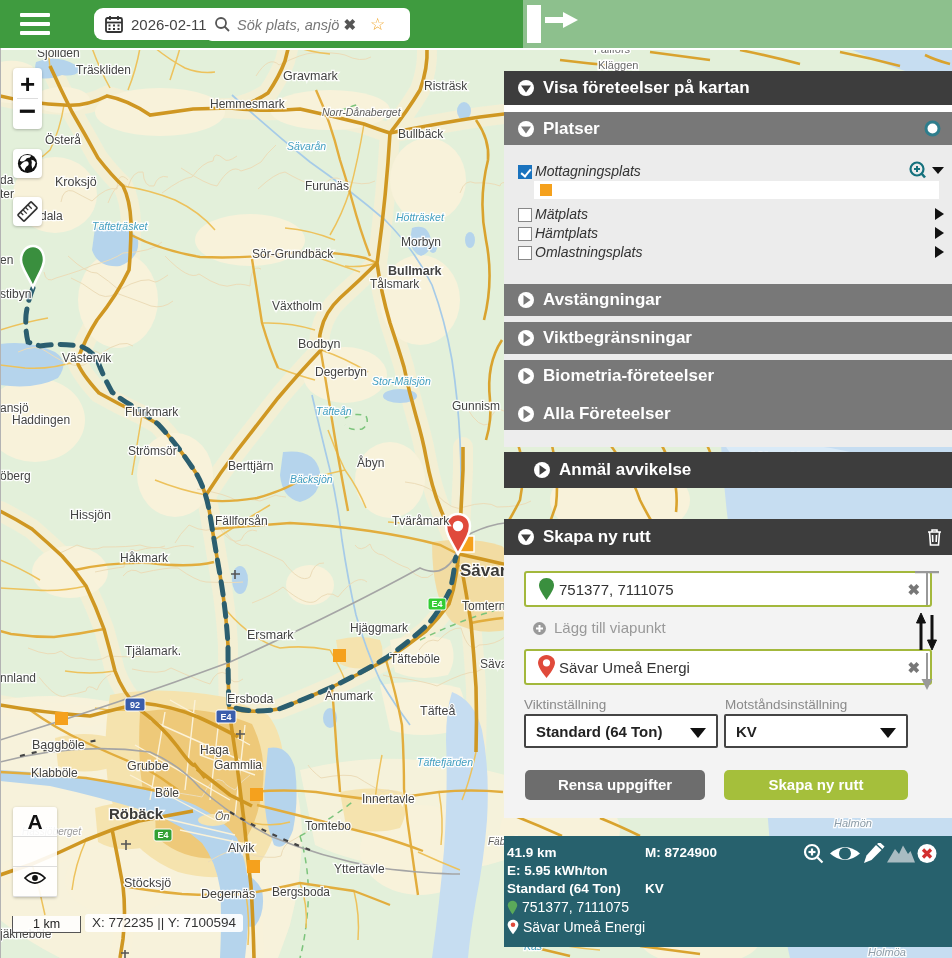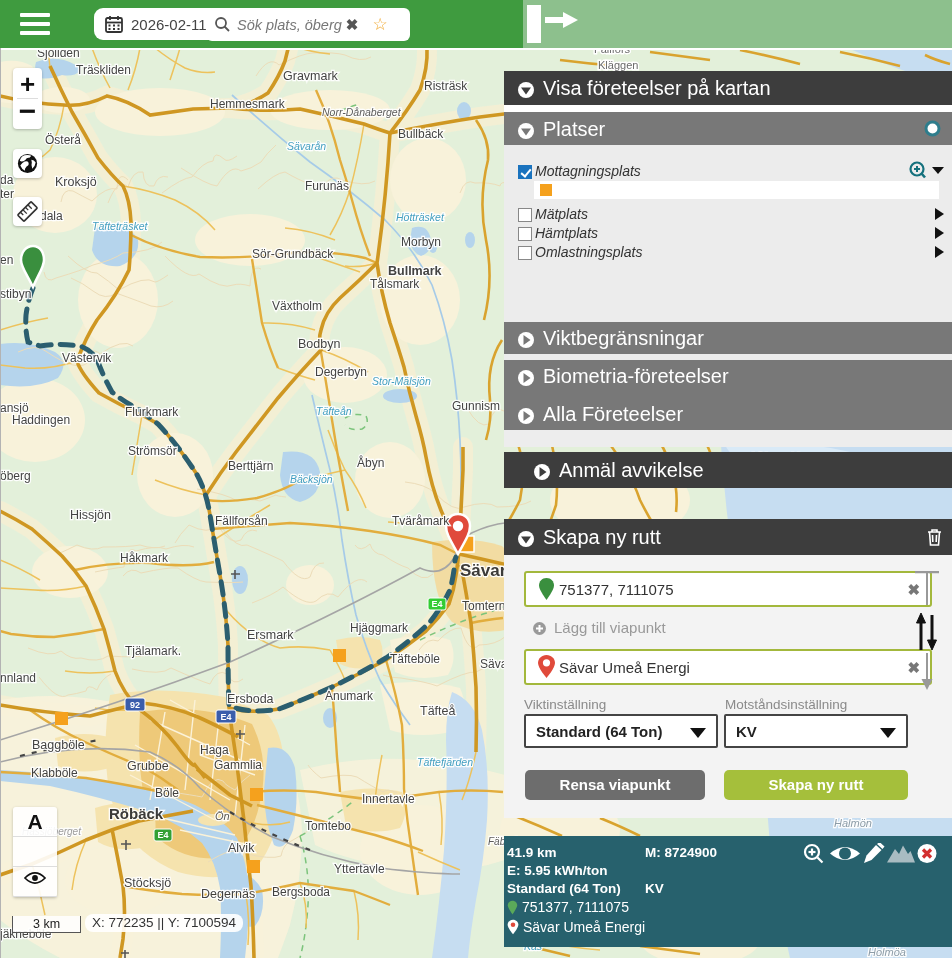--- a/index.html
+++ b/index.html
@@ -18,24 +18,24 @@
 #toggle{position:absolute;left:527px;top:5px;width:14px;height:38px;background:#fff;}
 
 .ctl{position:absolute;background:#fff;border-radius:4px;box-shadow:0 1px 3px rgba(0,0,0,.25);}
 #zoomctl{left:13px;top:68px;width:29px;height:61px;}
 #zoomctl .plus,#zoomctl .minus{position:absolute;left:0;width:29px;text-align:center;font-weight:bold;color:#111;}
 #globectl{left:13px;top:149px;width:29px;height:29px;}
 #rulerctl{left:13px;top:197px;width:29px;height:29px;}
 #actl{left:13px;top:807px;width:44px;height:90px;background:rgba(255,255,255,.9);border-radius:3px;}
 #actl .cell{height:30px;box-sizing:border-box;border-bottom:1px solid #ddd;text-align:center;}
 #scalebar{position:absolute;left:12px;top:916px;width:67px;height:16px;background:rgba(255,255,255,.85);border:1px solid #555;border-top:none;font-size:12.5px;color:#222;text-align:center;line-height:16px;}
-#coords{position:absolute;left:85px;top:914px;width:158px;height:18px;background:rgba(255,255,255,.9);border-radius:8px;font-size:13.5px;color:#333;text-align:center;line-height:18px;}
+#coords{position:absolute;left:85px;top:914px;width:158px;height:18px;background:rgba(255,255,255,.9);border-radius:3px;font-size:13.5px;color:#333;text-align:center;line-height:18px;}
 
 .rp{position:absolute;left:504px;width:448px;box-sizing:border-box;}
-.bar{position:absolute;left:504px;width:448px;height:34px;color:#fff;font-size:20px;font-weight:normal;line-height:34px;}
+.bar{position:absolute;left:504px;width:448px;height:34px;color:#fff;font-size:17px;font-weight:bold;line-height:34px;}
 .bar .cir{display:inline-block;width:16px;height:16px;border-radius:50%;background:#fff;vertical-align:-3px;margin:0 9px 0 14px;position:relative;}
 .bar .cir i{position:absolute;left:50%;top:50%;transform:translate(-50%,-50%);width:0;height:0;}
 .cir i.down{border-left:5px solid transparent;border-right:5px solid transparent;border-top:7px solid #3d3d3d;margin-top:1px;}
 .cir i.right{border-top:5px solid transparent;border-bottom:5px solid transparent;border-left:7px solid #3d3d3d;margin-left:1px;}
 .dark{background:#3d3d3d;}
 .mid{background:#787878;}
 .mid2{background:#787878;}
 #pcontent{position:absolute;left:504px;top:145px;width:448px;height:289px;background:#ececec;font-size:14px;color:#333;}
 #pcontent .row{position:absolute;left:14px;height:18px;line-height:18px;font-style:italic;}
 .cb{display:inline-block;width:14px;height:14px;box-sizing:border-box;border:1.5px solid #888;background:#fff;vertical-align:-3px;margin-right:3px;}
@@ -437,21 +437,21 @@
             <rect x="13.5" y="14" width="2" height="2"></rect>
           </g>
         </svg>
         <span>2026-02-11</span>
       </div>
   <div id="searchbox">
         <svg width="17" height="17" viewBox="0 0 17 17" style="margin-left:8px">
           <circle cx="7" cy="7" r="5" fill="none" stroke="#555" stroke-width="1.8"></circle>
           <line x1="10.5" y1="10.5" x2="15" y2="15" stroke="#555" stroke-width="1.8"></line>
         </svg>
-        <span class="ph">Sök plats, öberg</span>
+        <span class="ph">Sök plats, ansjö</span>
         <span class="xx">✖</span>
         <span class="st">☆</span>
       </div>
   <div id="toggle"></div>
   <svg width="33" height="16" viewBox="0 0 33 16" style="position:absolute;left:545px;top:12px;">
         <path d="M0 5 L18 5 L18 0 L33 8 L18 16 L18 11 L0 11 Z" fill="#fff"></path>
       </svg>
 </div>
 
 <div class="ctl" id="zoomctl">
@@ -475,21 +475,21 @@
         </g>
       </svg></div>
 <div class="ctl" id="actl">
       <div class="cell" style="font-weight:bold;font-size:21px;line-height:30px;color:#111;">A</div>
       <div class="cell"></div>
       <div class="cell" style="line-height:28px;"><svg width="22" height="16" viewBox="0 0 24 16">
           <path d="M1 8 Q12 -3 23 8 Q12 19 1 8 Z" fill="none" stroke="#111" stroke-width="1.8"></path>
           <circle cx="12" cy="8" r="3.2" fill="#111"></circle>
         </svg></div>
     </div>
-<div id="scalebar">3 km</div>
+<div id="scalebar">1 km</div>
 <div id="coords">X: 772235 || Y: 7100594</div>
 
 <div style="position:absolute;left:504px;top:71px;width:448px;height:376px;background:#ffffff;"></div>
 <div style="position:absolute;left:0;top:48px;width:1px;height:910px;background:#b3b3b3;"></div>
 <div class="bar dark" style="top:71px;"><span class="cir"><i class="down"></i></span>Visa företeelser på kartan</div>
 <div class="bar mid" style="top:112px;"><span class="cir"><i class="down" style="border-top-color:#787878;"></i></span>Platser<svg width="17" height="17" viewBox="0 0 17 17" style="position:absolute;right:11px;top:8px;">
         <circle cx="8.5" cy="8.5" r="6.5" fill="#fff" stroke="#2e7d8c" stroke-width="3"></circle>
       </svg></div>
 <div id="pcontent">
   <div class="row" style="top:17px;"><span class="cb on"></span>Mottagningsplats</div>
@@ -503,20 +503,21 @@
   <div id="whitebar">
         <div class="osq"></div>
       </div>
   <div class="row" style="top:60px;"><span class="cb"></span>Mätplats</div>
   <div class="row" style="top:79px;"><span class="cb"></span>Hämtplats</div>
   <div class="row" style="top:98px;"><span class="cb"></span>Omlastningsplats</div>
   <div class="tri-r" style="right:8px;top:63px;"></div>
   <div class="tri-r" style="right:8px;top:82px;"></div>
   <div class="tri-r" style="right:8px;top:101px;"></div>
 </div>
+<div class="bar mid2" style="top:284px;height:32px;line-height:32px;"><span class="cir"><i class="right" style="border-left-color:#787878;"></i></span>Avstängningar</div>
 <div class="bar mid2" style="top:322px;height:32px;line-height:32px;"><span class="cir"><i class="right" style="border-left-color:#787878;"></i></span>Viktbegränsningar</div>
 <div class="bar mid2" style="top:360px;height:46px;line-height:32px;"><span class="cir"><i class="right" style="border-left-color:#787878;"></i></span>Biometria-företeelser</div>
 <div class="bar mid2" style="top:398px;height:32px;line-height:32px;"><span class="cir"><i class="right" style="border-left-color:#787878;"></i></span>Alla Företeelser</div>
 <div class="rp" style="top:430px;height:17px;background:#ededed;"></div>
 <div class="bar dark" style="top:452px;height:36px;line-height:36px;padding-left:16px;"><span class="cir"><i class="right"></i></span>Anmäl avvikelse</div>
 <div class="bar dark" style="top:519px;height:36px;line-height:36px;"><span class="cir"><i class="down"></i></span>Skapa ny rutt
 <svg width="15" height="18" viewBox="0 0 15 18" style="position:absolute;right:10px;top:9px;">
         <path d="M1 4 L14 4 M5 4 L5 2 L10 2 L10 4 M2.5 4 L3.5 17 L11.5 17 L12.5 4 M5.5 7 L5.8 14 M9.5 7 L9.2 14" stroke="#fff" stroke-width="1.6" fill="none"></path>
       </svg></div>
 <div id="form">
@@ -549,21 +550,21 @@
           <line x1="20" y1="44" x2="20" y2="71"></line>
           <path d="M15.5 69 L20 79 L24.5 69 Z" stroke-width="1"></path>
         </g>
         <line x1="15" y1="82" x2="15" y2="112" stroke="#999" stroke-width="2"></line>
         <path d="M9.5 108 L15 119 L20.5 108 Z" fill="#999"></path>
       </svg>
   <div class="lbl" style="left:20px;top:142px;">Viktinställning</div>
   <div class="lbl" style="left:221px;top:142px;">Motståndsinställning</div>
   <div class="sel" style="left:20px;top:159px;width:194px;">Standard (64 Ton)<span class="car"></span></div>
   <div class="sel" style="left:220px;top:159px;width:184px;">KV<span class="car"></span></div>
-  <div class="btn" style="left:21px;top:215px;width:180px;background:#6d6d6d;">Rensa viapunkt</div>
+  <div class="btn" style="left:21px;top:215px;width:180px;background:#6d6d6d;">Rensa uppgifter</div>
   <div class="btn" style="left:220px;top:215px;width:184px;background:#a5bf3b;">Skapa ny rutt</div>
 </div>
 <div id="result">
   <div class="r" style="top:9px;">41.9 km<span class="c2" style="left:138px;">M: 8724900</span></div>
   <div class="r" style="top:27px;">E: 5.95 kWh/ton</div>
   <div class="r" style="top:45px;">Standard (64 Ton)<span class="c2" style="left:138px;">KV</span></div>
   <div class="r" style="top:63px;font-weight:normal;font-size:14px;"><svg width="11" height="15" viewBox="0 0 17 24" style="vertical-align:-3px;margin-right:4px;">
           <path d="M8.5 1 C13 1 16 4.5 16 8.5 C16 13 8.5 23 8.5 23 C8.5 23 1 13 1 8.5 C1 4.5 4 1 8.5 1 Z" fill="#5aa95a"></path>
         </svg>751377, 7111075</div>
   <div class="r" style="top:83px;font-weight:normal;font-size:14px;"><svg width="12" height="16" viewBox="0 0 19 25" style="vertical-align:-3px;margin-right:4px;">

